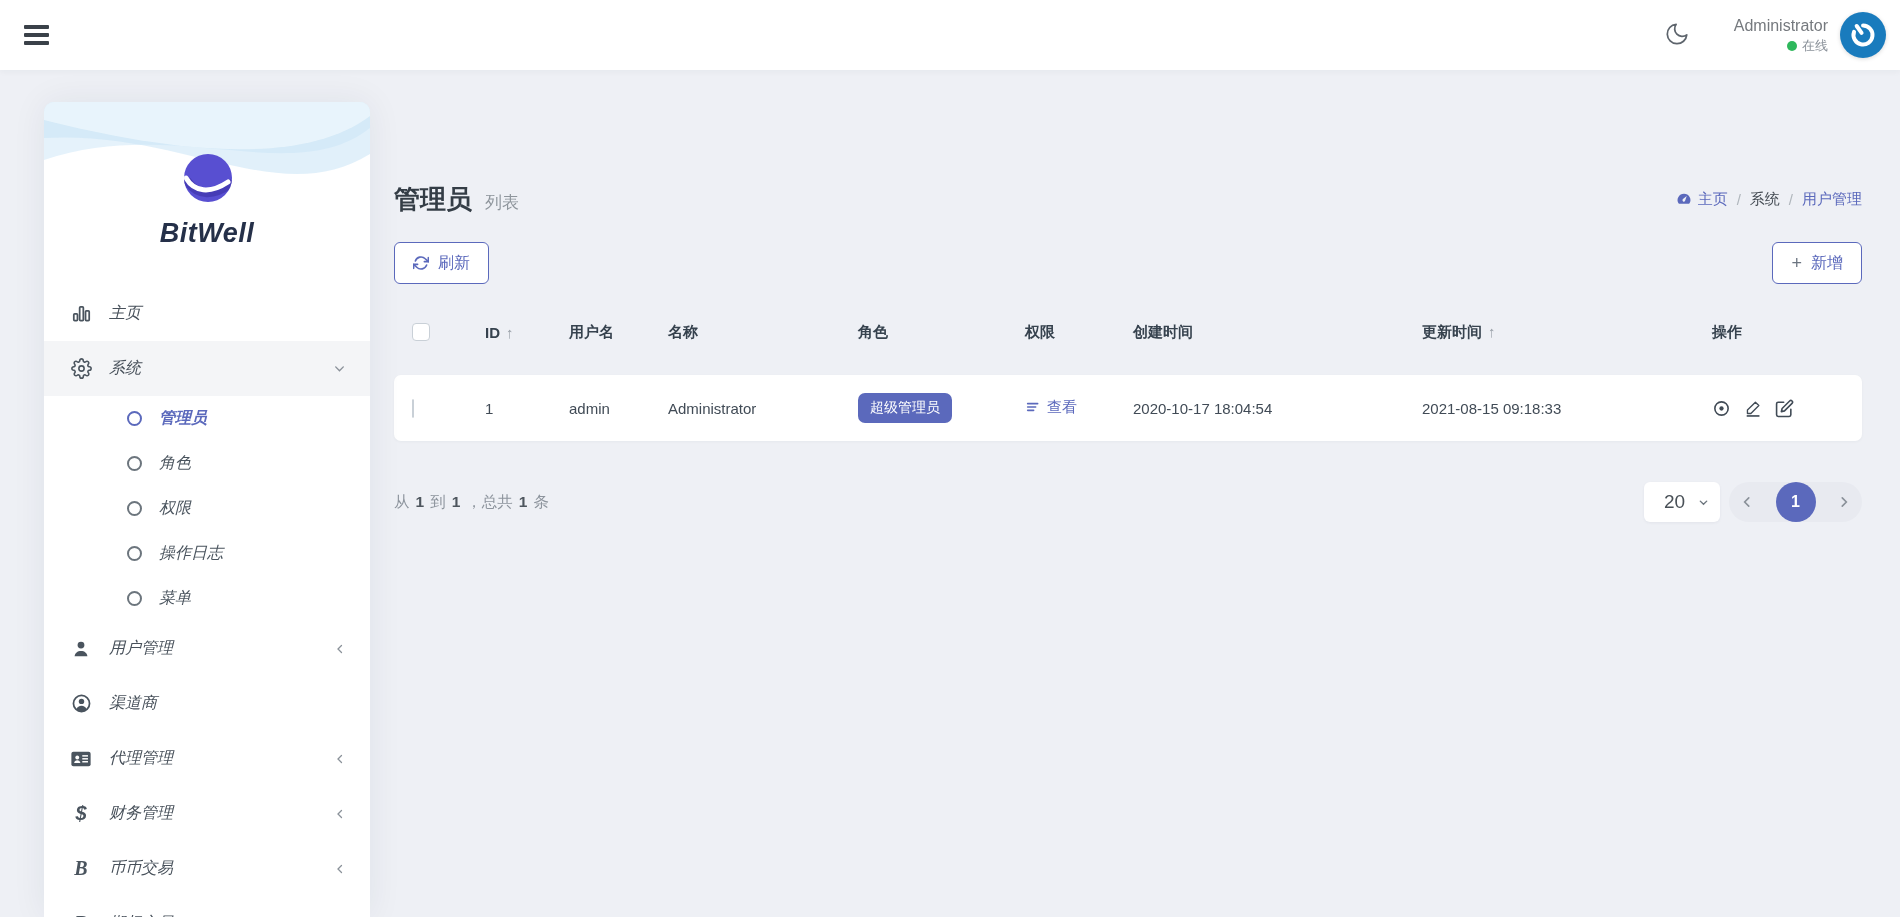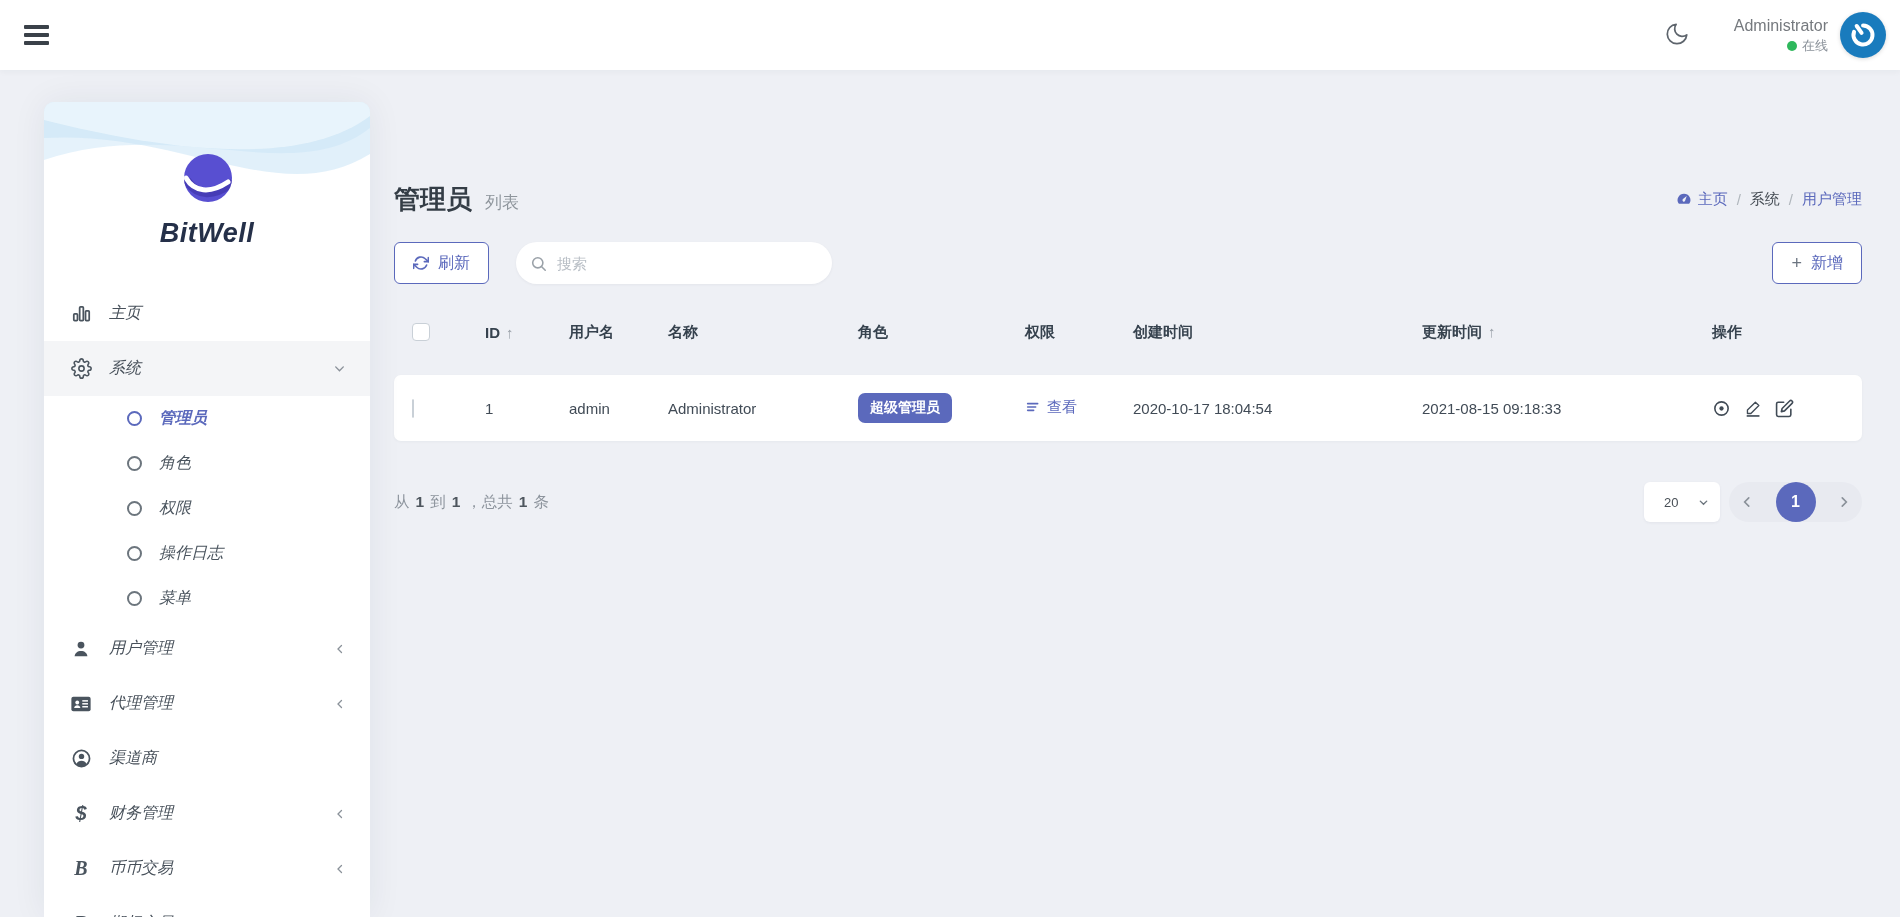--- a/index.html
+++ b/index.html
@@ -75,33 +75,33 @@
   .grid-row { display:grid; grid-template-columns:73px 84px 99px 190px 167px 108px 289px 290px auto;
               align-items:center; }
   .cell { padding-left:18px; }
   .thead { position:absolute; top:242px; left:0; right:0; height:40px; }
   .thead .cell { font-size:15px; font-weight:bold; color:#36424e; display:flex; align-items:flex-start; gap:6px; }
   .sort-arrow { color:#9aa1a9; font-weight:normal; font-size:15px; cursor:pointer; }
   .trow { position:absolute; top:305px; left:0; right:0; height:66px; background:#fff; border-radius:7px;
           box-shadow:0 1px 3px rgba(30,40,60,.04); }
   .trow .cell { font-size:15px; color:#414b56; }
   .checkbox { width:18px; height:18px; border:1.5px solid #c9d0d7; border-radius:4px; background:#fff; cursor:pointer; }
-  .badge { display:inline-block; background:#5b69bc; color:#fff; font-size:14px; font-weight:bold;
+  .badge { display:inline-block; background:#5b69bc; color:#fff; font-size:14px; font-weight:normal;
            padding:6px 12px; border-radius:7px; }
   .perm-link { display:inline-flex; align-items:center; gap:6px; color:#5b69bc; font-size:15px; cursor:pointer; }
   .row-actions { display:flex; align-items:center; gap:13px; color:#5b69bc; }
   .row-actions .act { cursor:pointer; display:flex; }
 
   .table-footer { position:absolute; top:410px; left:0; right:0; height:44px; display:flex; align-items:center; }
   .summary { font-size:15.5px; color:#8d949d; display:flex; gap:6px; align-items:center; }
   .summary b { color:#4e565e; }
   .pg-right { margin-left:auto; display:flex; align-items:center; }
   .page-size { width:76px; height:40px; background:#fff; border-radius:6px; box-shadow:0 1px 3px rgba(30,40,60,.06);
                display:flex; align-items:center; cursor:pointer; }
-  .page-size .val { font-size:13px; color:#495057; margin-left:20px; }
+  .page-size .val { font-size:19px; color:#495057; margin-left:20px; }
   .page-size .chev { margin-left:auto; margin-right:11px; color:#6c757d; display:flex; }
   .pager { margin-left:9px; width:133px; height:40px; background:#e8eaf0; border-radius:20px; display:flex;
            align-items:center; justify-content:space-between; }
   .pg-arrow { width:36px; height:40px; display:flex; align-items:center; justify-content:center; color:#8a9199; cursor:pointer; }
   .pg-current { width:40px; height:40px; border-radius:50%; background:#5b69bc; color:#fff; font-size:16px;
                 font-weight:bold; display:flex; align-items:center; justify-content:center; cursor:pointer; }
 </style>
 </head>
 <body>
 
@@ -209,46 +209,46 @@
       <span class="mi-label">用户管理</span>
       <span class="mi-chevron">
         <svg width="12" height="12" viewBox="0 0 24 24" fill="none" stroke="currentColor" stroke-width="2.6" stroke-linecap="round">
             <polyline points="15,5 8,12 15,19"></polyline>
           </svg>
       </span>
     </div>
 
     <div class="mi">
       <span class="mi-icon">
+        <svg width="21" height="21" viewBox="0 0 24 24">
+            <circle cx="12" cy="12" r="9.2" fill="none" stroke="currentColor" stroke-width="2"></circle>
+            <circle cx="12" cy="9.6" r="3.1" fill="currentColor"></circle>
+            <path d="M5.9 18.8c1.2-2.8 3.4-4.2 6.1-4.2s4.9 1.4 6.1 4.2a9.2 9.2 0 0 1-12.2 0z" fill="currentColor"></path>
+          </svg>
+      </span>
+      <span class="mi-label">渠道商</span>
+    </div>
+
+    <div class="mi">
+      <span class="mi-icon">
         <svg width="22" height="22" viewBox="0 0 24 24">
             <rect x="1.5" y="4.2" width="21" height="15.6" rx="2.2" fill="currentColor"></rect>
             <circle cx="7.9" cy="10.4" r="2.1" fill="#fff"></circle>
             <path d="M4.5 16.3c.3-1.9 1.7-3 3.4-3s3.1 1.1 3.4 3z" fill="#fff"></path>
             <rect x="13.4" y="7.8" width="6.2" height="1.6" fill="#fff"></rect>
             <rect x="13.4" y="11" width="6.2" height="1.6" fill="#fff"></rect>
             <rect x="13.4" y="14.2" width="6.2" height="1.6" fill="#fff"></rect>
           </svg>
       </span>
       <span class="mi-label">代理管理</span>
       <span class="mi-chevron">
         <svg width="12" height="12" viewBox="0 0 24 24" fill="none" stroke="currentColor" stroke-width="2.6" stroke-linecap="round">
             <polyline points="15,5 8,12 15,19"></polyline>
           </svg>
       </span>
-    </div>
-
-    <div class="mi">
-      <span class="mi-icon">
-        <svg width="21" height="21" viewBox="0 0 24 24">
-            <circle cx="12" cy="12" r="9.2" fill="none" stroke="currentColor" stroke-width="2"></circle>
-            <circle cx="12" cy="9.6" r="3.1" fill="currentColor"></circle>
-            <path d="M5.9 18.8c1.2-2.8 3.4-4.2 6.1-4.2s4.9 1.4 6.1 4.2a9.2 9.2 0 0 1-12.2 0z" fill="currentColor"></path>
-          </svg>
-      </span>
-      <span class="mi-label">渠道商</span>
     </div>
 
     <div class="mi">
       <span class="mi-icon" style="font-size:20px;font-weight:bold;">$</span>
       <span class="mi-label">财务管理</span>
       <span class="mi-chevron">
         <svg width="12" height="12" viewBox="0 0 24 24" fill="none" stroke="currentColor" stroke-width="2.6" stroke-linecap="round">
             <polyline points="15,5 8,12 15,19"></polyline>
           </svg>
       </span>
@@ -295,27 +295,20 @@
   <div class="toolbar">
     <button class="btn-outline">
       <svg width="16" height="16" viewBox="0 0 24 24" fill="none" stroke="currentColor" stroke-width="2.4" stroke-linecap="round" stroke-linejoin="round">
         <polyline points="23 4 23 10 17 10"></polyline>
           <polyline points="1 20 1 14 7 14"></polyline>
         <path d="M3.51 9a9 9 0 0 1 14.85-3.36L23 10M1 14l4.64 4.36A9 9 0 0 0 20.49 15"></path>
       </svg>
       <span>刷新</span>
     </button>
 
-    <div class="search-box">
-      <svg width="17" height="17" viewBox="0 0 24 24" fill="none" stroke="currentColor" stroke-width="2.2" stroke-linecap="round">
-        <circle cx="11" cy="11" r="7.2"></circle>
-          <line x1="16.5" y1="16.5" x2="21.5" y2="21.5"></line>
-      </svg>
-      <input class="search-input" type="text" placeholder="搜索" style="">
-    </div>
 
     <button class="btn-outline btn-create">
       <span class="plus-glyph">+</span>
       <span>新增</span>
     </button>
   </div>
 
   <div class="thead grid-row">
     <div class="cell">
         <span class="checkbox"></span>

